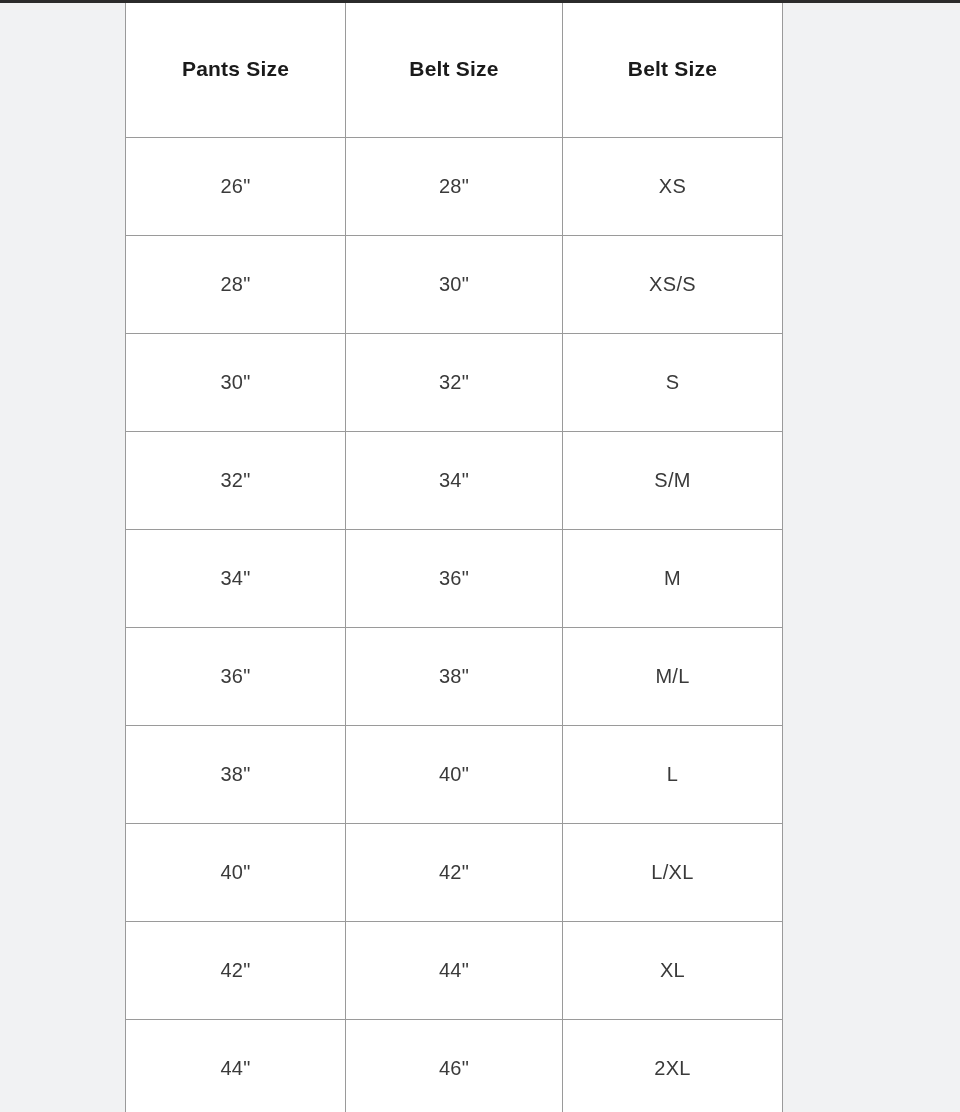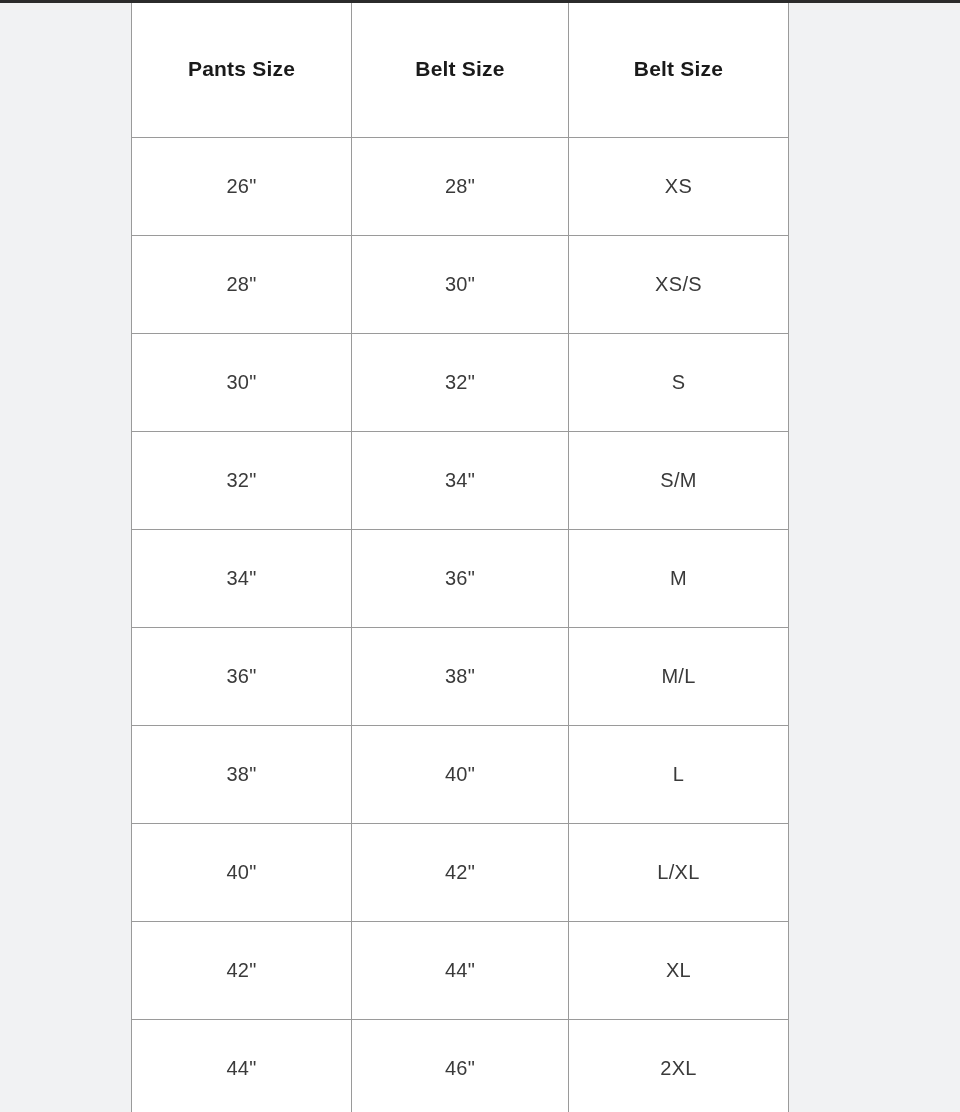--- a/index.html
+++ b/index.html
@@ -23,21 +23,21 @@
     left: 0;
     width: 960px;
     height: 3px;
     background: #2b2b2b;
     z-index: 5;
   }
 
   .sheet {
     position: absolute;
     top: 0;
-    left: 131px;
+    left: 125px;
     width: 657px;
     height: 964px;
     background: #c4b5fd;
     box-sizing: border-box;
   }
 
   table.size-table {
     border-collapse: collapse;
     table-layout: fixed;
     width: 657px;

